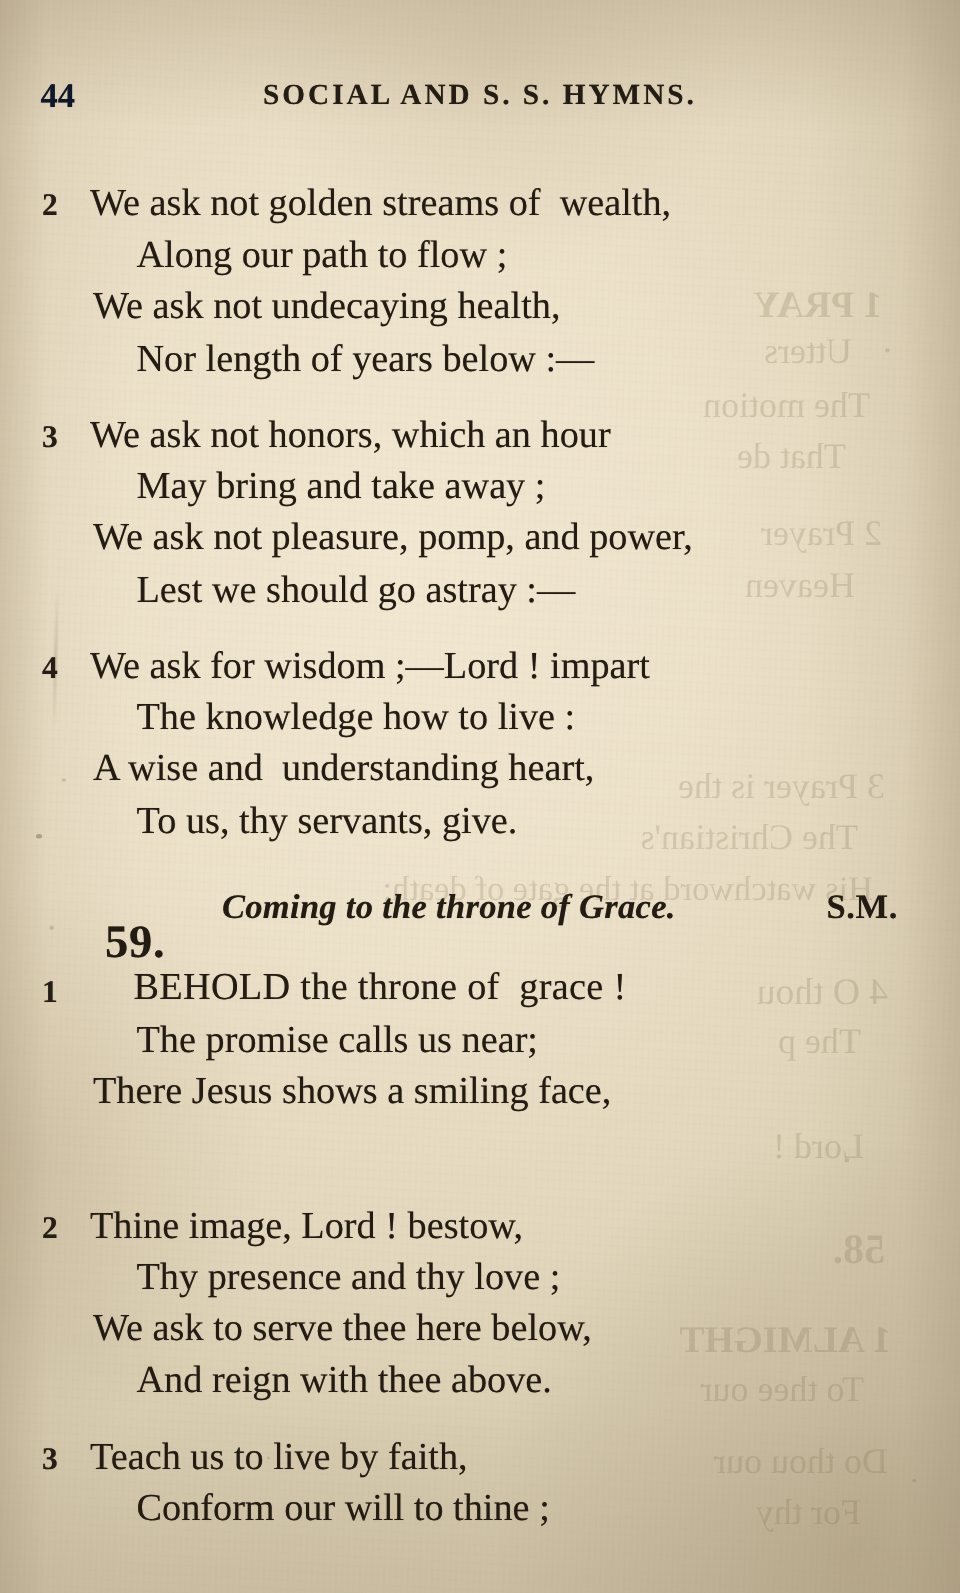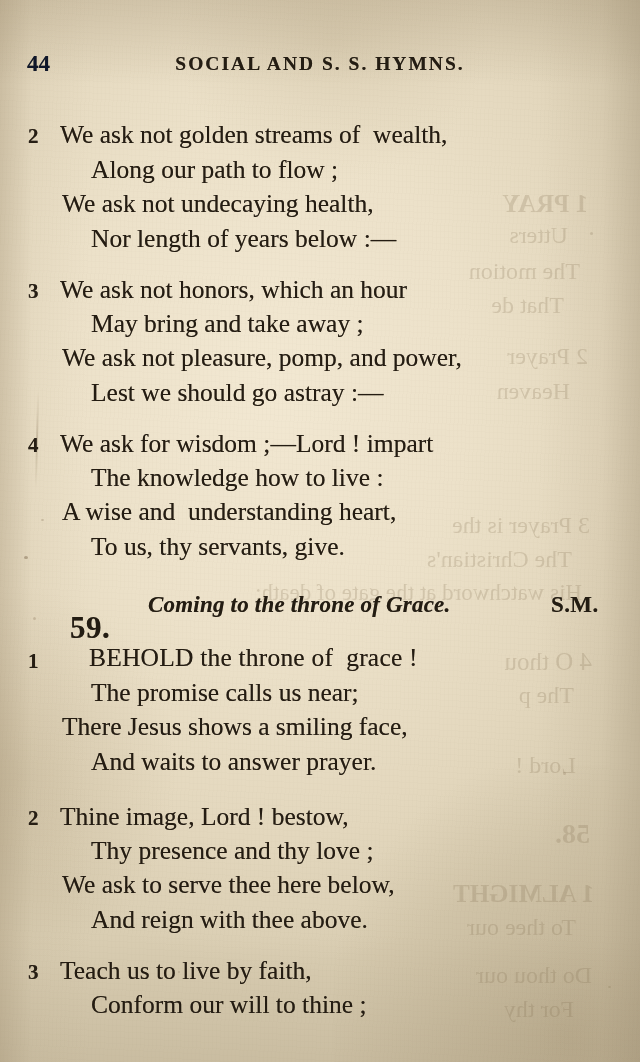--- a/index.html
+++ b/index.html
@@ -209,21 +209,20 @@
     <div class="ln verse" style="left:62px; top:499px;">A wise and  understanding heart,</div>
 
     <div class="ln hymn-num" style="left:70px;  top:588px;margin-top:24px;">59.</div>
     <div class="ln hymn-title" style="left:148px; top:593px;">Coming to the throne of Grace.</div>
     <div class="ln hymn-meter" style="left:551px; top:593px;">S.M.</div>
 
     <div class="ln stanza-num" style="left:28px; top:651px;">1</div>
     <div class="ln verse opening" style="left:73px; top:645px;margin-left:16px;">BEHOLD the throne of  grace !</div>
     <div class="ln verse" style="left:91px; top:680px;">The promise calls us near;</div>
     <div class="ln verse" style="left:62px; top:714px;">There Jesus shows a smiling face,</div>
-    <div class="ln verse" style="left:91px; top:749px;">And waits to answer prayer.</div>
 
     <div class="ln stanza-num" style="left:28px; top:808px;">2</div>
     <div class="ln verse" style="left:60px; top:804px;">Thine image, Lord ! bestow,</div>
     <div class="ln verse" style="left:91px; top:838px;">Thy presence and thy love ;</div>
     <div class="ln verse" style="left:62px; top:872px;">We ask to serve thee here below,</div>
     <div class="ln verse" style="left:91px; top:907px;">And reign with thee above.</div>
 
     <div class="ln stanza-num" style="left:28px; top:962px;">3</div>
     <div class="ln verse" style="left:60px; top:958px;">Teach us to live by faith,</div>
     <div class="ln verse" style="left:91px; top:992px;">Conform our will to thine ;</div>

